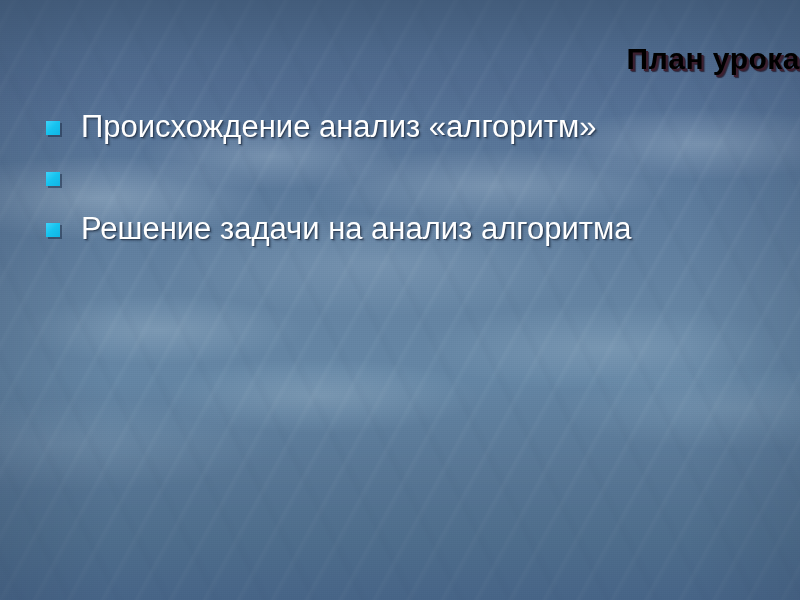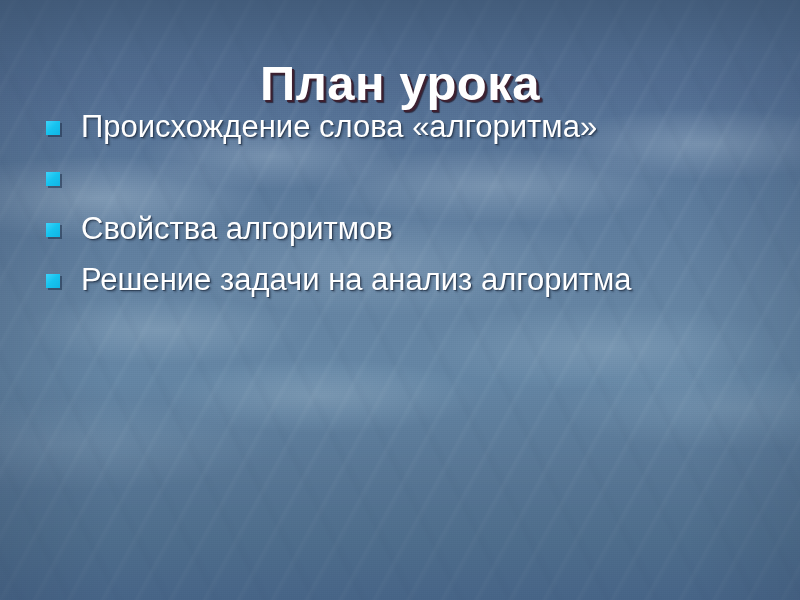--- a/index.html
+++ b/index.html
@@ -110,25 +110,25 @@
     position: absolute;
     inset: 0;
     z-index: 5;
   }
 
   .slide-title {
     position: absolute;
     left: 0;
     right: 0;
     top: 22px;
-    text-align: center;
-    font-size: 49px;
+    text-align: right;
+    font-size: 30px;
     font-weight: bold;
     letter-spacing: .5px;
-    color: #ffffff;
+    color: #000000;
     text-shadow:
       2px 2px 0 #3d2030,
       3px 3px 1px rgba(32,22,38,.75);
     white-space: nowrap;
   }
 
   .bullet-list {
     position: absolute;
     left: 46px;
     top: 108px;
@@ -178,32 +178,28 @@
   <div class="bg-layer bg-vignette"></div>
 
   <div class="content">
 
     <h1 class="slide-title">План урока</h1>
 
     <ul class="bullet-list">
 
       <li class="bullet-item">
         <span class="bullet-marker"></span>
-        <span class="bullet-text">Происхождение слова «алгоритма»</span>
+        <span class="bullet-text">Происхождение анализ «алгоритм»</span>
       </li>
 
 
       <li class="bullet-item">
         <span class="bullet-marker"></span>
       </li>
 
-      <li class="bullet-item">
-        <span class="bullet-marker"></span>
-        <span class="bullet-text">Свойства алгоритмов</span>
-      </li>
 
       <li class="bullet-item">
         <span class="bullet-marker"></span>
         <span class="bullet-text">Решение задачи на анализ алгоритма</span>
       </li>
 
     </ul>
 
   </div>
 </div>

